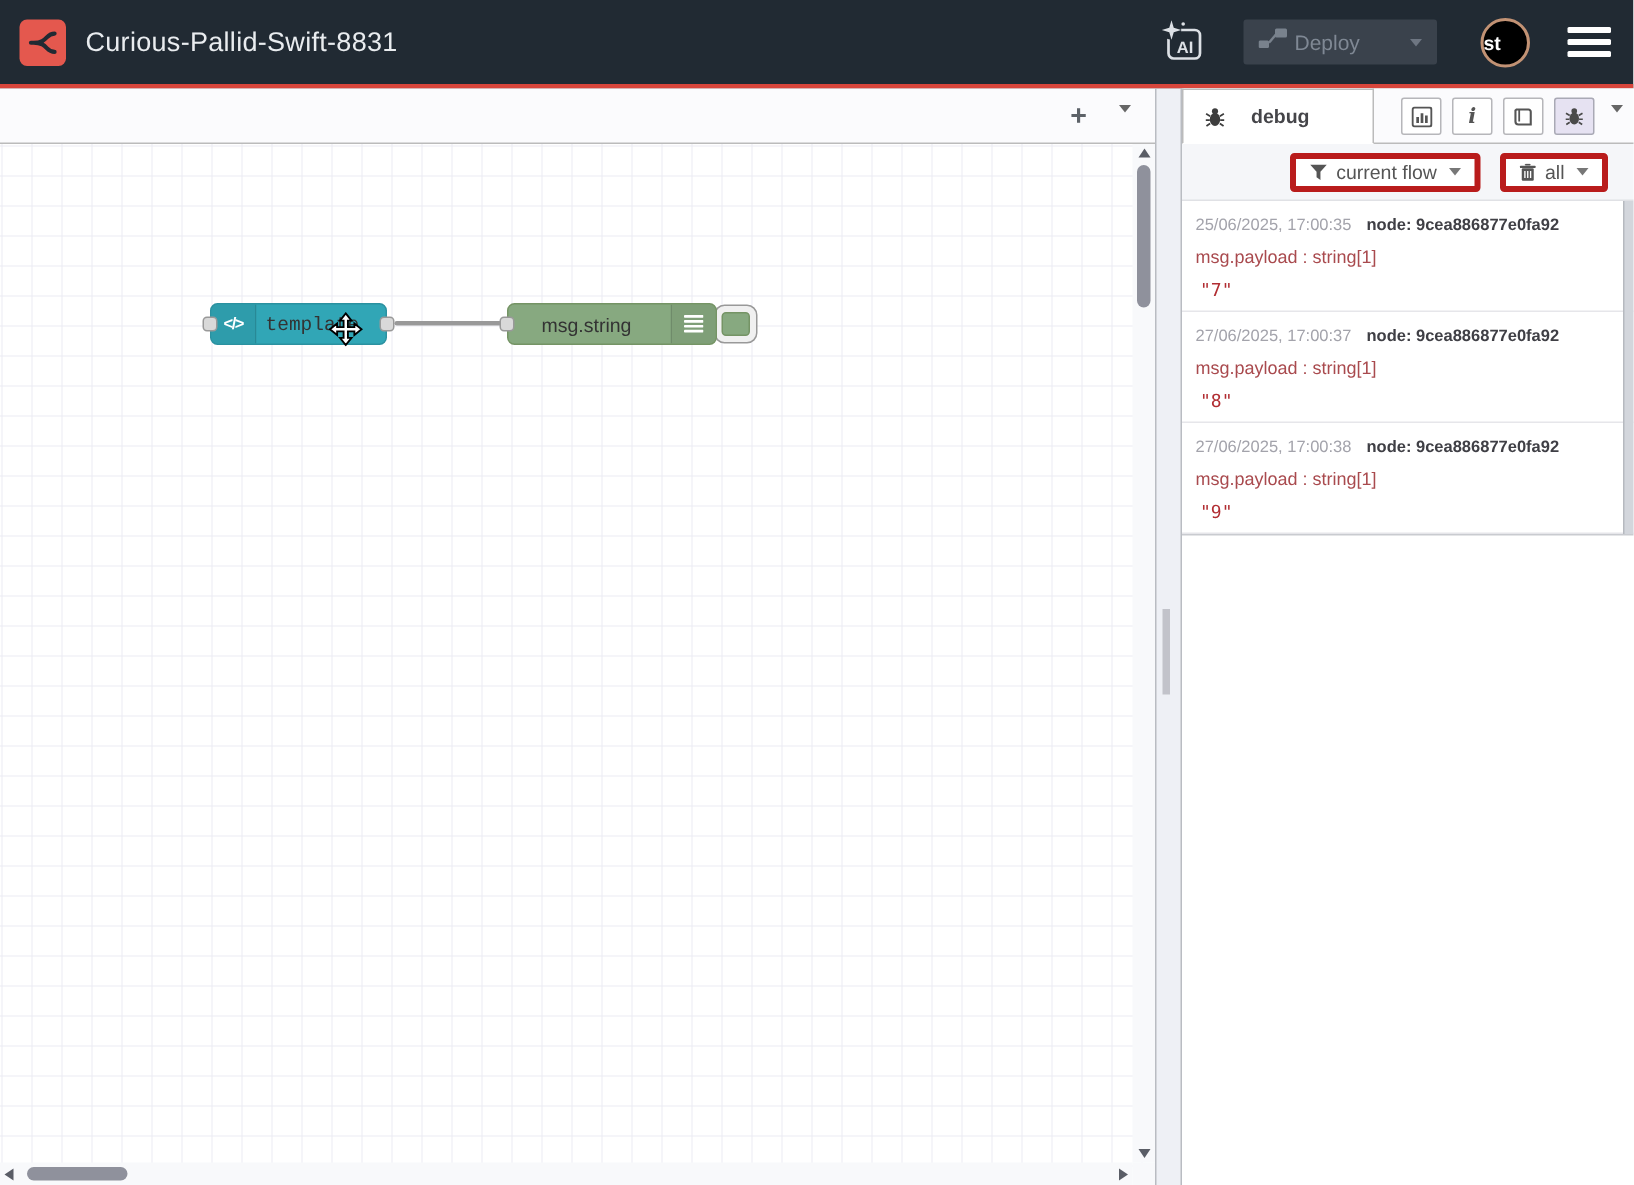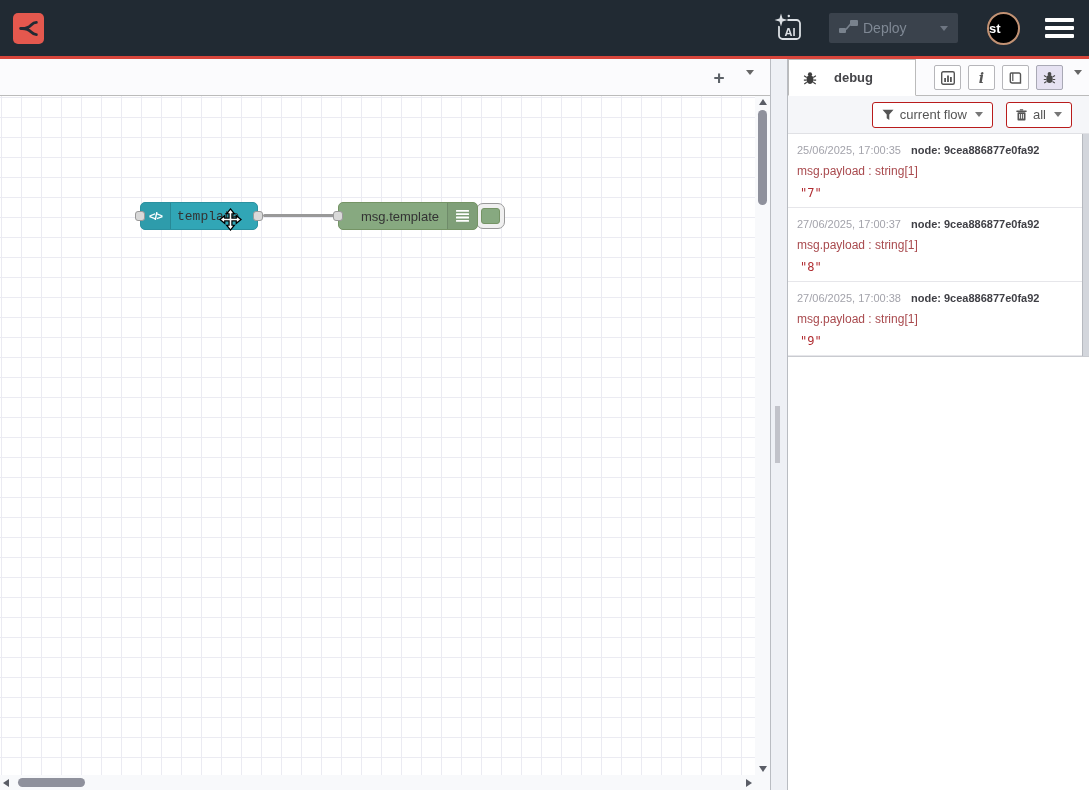--- a/index.html
+++ b/index.html
@@ -107,21 +107,21 @@
   .icobtn { width:27px; height:25px; border:1px solid #b6b6ba; border-radius:2px;
     background:#fff; display:flex; align-items:center; justify-content:center; cursor:pointer; }
   .icobtn.active { background:#e6e2f2; border-color:#a9a9b5; }
   .sb-caret { position:absolute; right:7px; top:16px; cursor:pointer; }
   .serif-i { font-family:"DejaVu Serif", serif; font-style:italic; font-weight:bold;
     font-size:14px; color:#555; line-height:1; }
 
   .sb-toolbar { height:38px; background:#f5f6f9; border-bottom:1px solid #e0e1e5;
     display:flex; align-items:center; justify-content:flex-end; gap:13px;
     padding-right:17px; flex:none; }
-  .tool-btn { height:26px; background:#fff; border:1px solid #b91c1c; border-radius:3px;
+  .tool-btn { height:26px; background:#fff; border:4px solid #b91c1c; border-radius:3px;
     display:flex; align-items:center; gap:6px; padding:0 9px; font-size:13px;
     color:#555; cursor:pointer; }
   .tool-btn .caret-down { border-top-color:#777; margin-left:2px; }
 
   .sb-messages { position:relative; border-bottom:1px solid #c9cbd0; background:#fff; flex:none; }
   .msg { height:74px; padding:10px 16px 0 9px; border-bottom:1px solid #e6e6ea; cursor:pointer; }
   .msg:last-child { border-bottom:none; }
   .msg-meta { display:flex; gap:10px; align-items:baseline; }
   .ts { font-size:11px; color:#a3a3ab; }
   .nid { font-size:11px; color:#3f3f45; font-weight:bold; }
@@ -134,20 +134,21 @@
 </style>
 </head>
 <body>
 
 <div class="header">
   <div class="logo">
     <svg width="21" height="21" viewBox="0 0 24 24" fill="none" stroke="#212a33" stroke-width="3.2" stroke-linecap="round">
       <path d="M21 5 C14 5 16 12 5 12 M21 19 C14 19 16 12 5 12 M9 12 H3"></path>
     </svg>
   </div>
+  <div class="title">Curious-Pallid-Swift-8831</div>
 
   <div class="ai-btn">
     <svg width="34" height="34" viewBox="0 0 34 34">
       <rect x="7" y="9" width="21" height="19" rx="3.5" fill="none" stroke="#dce0e5" stroke-width="1.8"></rect>
       <circle cx="9" cy="9" r="6.5" fill="#212a33"></circle>
       <path d="M9 2.5 L10.5 7.5 L15.5 9 L10.5 10.5 L9 15.5 L7.5 10.5 L2.5 9 L7.5 7.5 Z" fill="#dce0e5"></path>
       <circle cx="16.8" cy="5" r="1.2" fill="#dce0e5"></circle>
       <text x="18" y="24.5" font-size="11" font-weight="bold" fill="#dce0e5" text-anchor="middle" font-family="Liberation Sans, sans-serif">AI</text>
     </svg>
   </div>
@@ -197,21 +198,21 @@
         </div>
         <div class="node-label">template</div>
         <div class="port in"></div>
         <div class="port out"></div>
       </div>
 
       <div class="debug-toggle">
         <div class="inner"></div>
       </div>
       <div class="node node-debug">
-        <div class="node-label">msg.template</div>
+        <div class="node-label">msg.string</div>
         <div class="node-iconbox right">
           <svg width="13" height="12" viewBox="0 0 13 12">
             <g fill="#fff">
               <rect x="0" y="0" width="13" height="1.8" rx="0.5"></rect>
               <rect x="0" y="3.3" width="13" height="1.8" rx="0.5"></rect>
               <rect x="0" y="6.6" width="13" height="1.8" rx="0.5"></rect>
               <rect x="0" y="9.9" width="13" height="1.8" rx="0.5"></rect>
             </g>
           </svg>
         </div>

